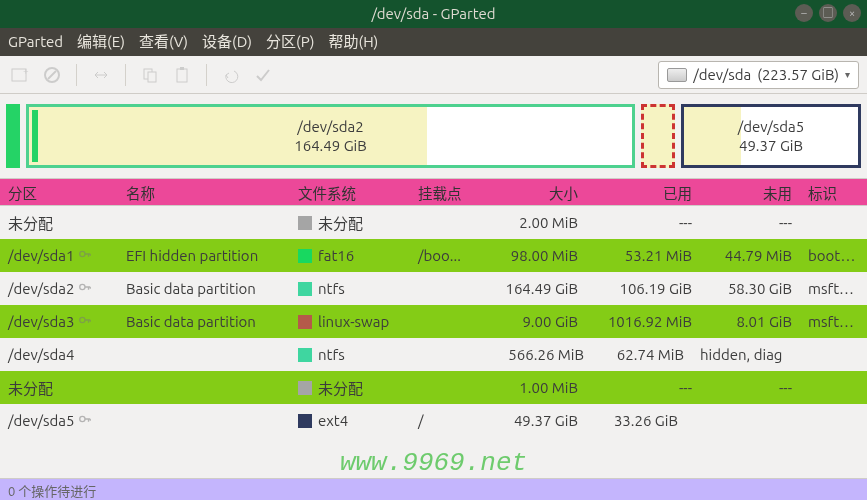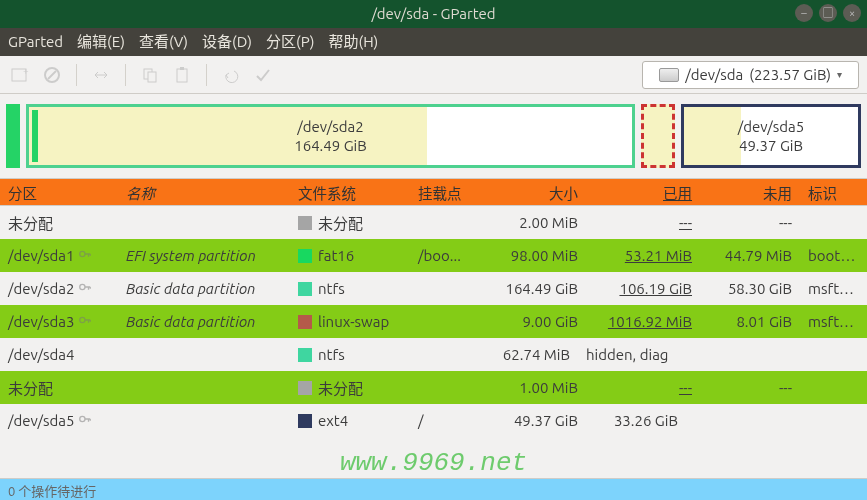--- a/index.html
+++ b/index.html
@@ -6,48 +6,48 @@
   body { font-family: "Ubuntu", "Noto Sans CJK SC", sans-serif; font-size: 15px; color: #3c3c3c; background: #f2f1f0; width: 867px; height: 500px; overflow: hidden; position: relative; }
   .titlebar { background: #14532d; color: #dfdbd2; height: 28px; line-height: 28px; text-align: center; position: relative; font-size: 15px; }
   .titlebar .win-controls { position: absolute; right: 6px; top: 4px; display: flex; gap: 6px; }
   .titlebar .wc { width: 18px; height: 18px; border-radius: 9px; background: #5c5c54; color: #bbb; font-size: 11px; line-height: 18px; text-align: center; }
   .menubar { background: #44423c; color: #e8e5dd; height: 28px; line-height: 28px; padding: 0 8px; font-size: 15px; display: flex; gap: 14px; }
   .menubar span { cursor: default; }
   .toolbar { height: 38px; background: #f2f1f0; border-bottom: 1px solid #cfccc7; display: flex; align-items: center; padding: 0 8px; gap: 8px; }
   .toolbar .tbtn { width: 24px; height: 24px; opacity: 0.35; display: flex; align-items: center; justify-content: center; }
   .toolbar .sep { width: 1px; height: 22px; background: #d4d1cb; margin: 0 4px; }
   .toolbar .spacer { flex: 1; }
-  .device-selector { display: flex; align-items: center; gap: 6px; border: 1px solid #b8b5af; border-radius: 3px; background: #fff; padding: 2px 16px; height: 28px; }
+  .device-selector { display: flex; align-items: center; gap: 6px; border: 1px solid #b8b5af; border-radius: 3px; background: #fff; padding: 2px 8px; height: 28px; }
   .device-selector .hd-icon { width: 20px; height: 14px; background: linear-gradient(#eee,#ccc); border: 1px solid #999; border-radius: 2px; }
   .graph-row { display: flex; align-items: stretch; padding: 10px 6px; gap: 6px; height: 84px; background: #f2f1f0; }
   .pre-green { width: 14px; background: #25d366; }
   .part-box { border: 3px solid; display: flex; flex-direction: column; align-items: center; justify-content: center; font-size: 15px; position: relative; }
   .part-sda2 { flex: 1; border-color: #4dd18f; background: linear-gradient(to right, #f6f3c2 0%, #f6f3c2 66%, #fff 66%, #fff 100%); }
   .part-sda2 .inner-green { position: absolute; left: 3px; top: 3px; bottom: 3px; width: 6px; background: #25d366; }
   .red-dashed { width: 34px; border: 3px dashed #c33; background: #f6f3c2; }
   .part-sda5 { width: 180px; border-color: #2f3a5f; background: linear-gradient(to right, #f6f3c2 0%, #f6f3c2 33%, #fff 33%, #fff 100%); }
   .graph-row .plabel { text-align: center; line-height: 1.3; }
-  .headers { display: flex; background: #f97316; border-top: 1px solid #cfccc7; border-bottom: 1px solid #cfccc7; height: 28px; align-items: center; font-size: 14.5px; color: #333; }
+  .headers { display: flex; background: #ec4899; border-top: 1px solid #cfccc7; border-bottom: 1px solid #cfccc7; height: 28px; align-items: center; font-size: 14.5px; color: #333; }
   .headers > div, .row > div { padding: 0 8px; overflow: hidden; text-overflow: ellipsis; white-space: nowrap; }
   .c-part { width: 118px; }
-  .c-name { width: 172px; font-style: italic; }
+  .c-name { width: 172px; }
   .c-fs   { width: 120px; display: flex; align-items: center; gap: 6px; text-align: center; }
   .c-mnt  { width: 68px; }
   .c-size { width: 108px; text-align: right; }
-  .c-used { width: 114px; text-align: right; text-decoration: underline; }
+  .c-used { width: 114px; text-align: right; }
   .c-free { width: 100px; text-align: right; }
   .c-flag { flex: 1; }
   .tbody { background: #84cc16; }
   .row { display: flex; height: 33px; align-items: center; font-size: 15px; }
   .row.odd { background: #f2f1f0; }
   .sw { width: 14px; height: 14px; display: inline-block; }
   .key { width: 14px; height: 14px; opacity: 0.5; }
   .c-part-inner { display: flex; align-items: center; gap: 4px; }
   .watermark { position: absolute; bottom: 22px; left: 0; right: 0; text-align: center; color: #57c557; font-size: 26px; font-style: italic; font-family: Liberation Mono, monospace; opacity: 0.85; pointer-events: none; }
-  .statusbar { position: absolute; bottom: 0; left: 0; right: 0; height: 22px; background: #7dd3fc; border-top: 1px solid #cfccc7; font-size: 13px; color: #666; padding: 2px 8px; }
+  .statusbar { position: absolute; bottom: 0; left: 0; right: 0; height: 22px; background: #c4b5fd; border-top: 1px solid #cfccc7; font-size: 13px; color: #666; padding: 2px 8px; }
 </style>
 </head>
 <body>
 
 <div class="titlebar">
   <span>/dev/sda - GParted</span>
   <div class="win-controls">
     <div class="wc">–</div>
     <div class="wc">□</div>
     <div class="wc">×</div>
@@ -167,21 +167,21 @@
     <div class="row">
       <div class="c-part">
         <span class="c-part-inner">
           <span>/dev/sda1</span>
           <span><svg class="key" viewBox="0 0 16 16">
               <circle cx="5" cy="8" r="3" fill="none" stroke="#777" stroke-width="1.5"></circle>
               <path d="M8 8h6M12 8v3M14 8v2" stroke="#777" stroke-width="1.5" fill="none"></path>
             </svg></span>
         </span>
       </div>
-      <div class="c-name">EFI system partition</div>
+      <div class="c-name">EFI hidden partition</div>
       <div class="c-fs">
         <span class="sw" style="background:#18d860"></span>
         <span>fat16</span>
       </div>
       <div class="c-mnt">/boo...</div>
       <div class="c-size">98.00 MiB</div>
       <div class="c-used">53.21 MiB</div>
       <div class="c-free">44.79 MiB</div>
       <div class="c-flag">boot, esp</div>
     </div>
@@ -232,20 +232,21 @@
         <span class="c-part-inner">
           <span>/dev/sda4</span>
         </span>
       </div>
       <div class="c-name"></div>
       <div class="c-fs">
         <span class="sw" style="background:#3fd6a0"></span>
         <span>ntfs</span>
       </div>
       <div class="c-mnt"></div>
+      <div class="c-used">566.26 MiB</div>
       <div class="c-free">62.74 MiB</div>
       <div class="c-flag">hidden, diag</div>
     </div>
     <div class="row">
       <div class="c-part">
         <span class="c-part-inner">
           <span>未分配</span>
         </span>
       </div>
       <div class="c-name"></div>

